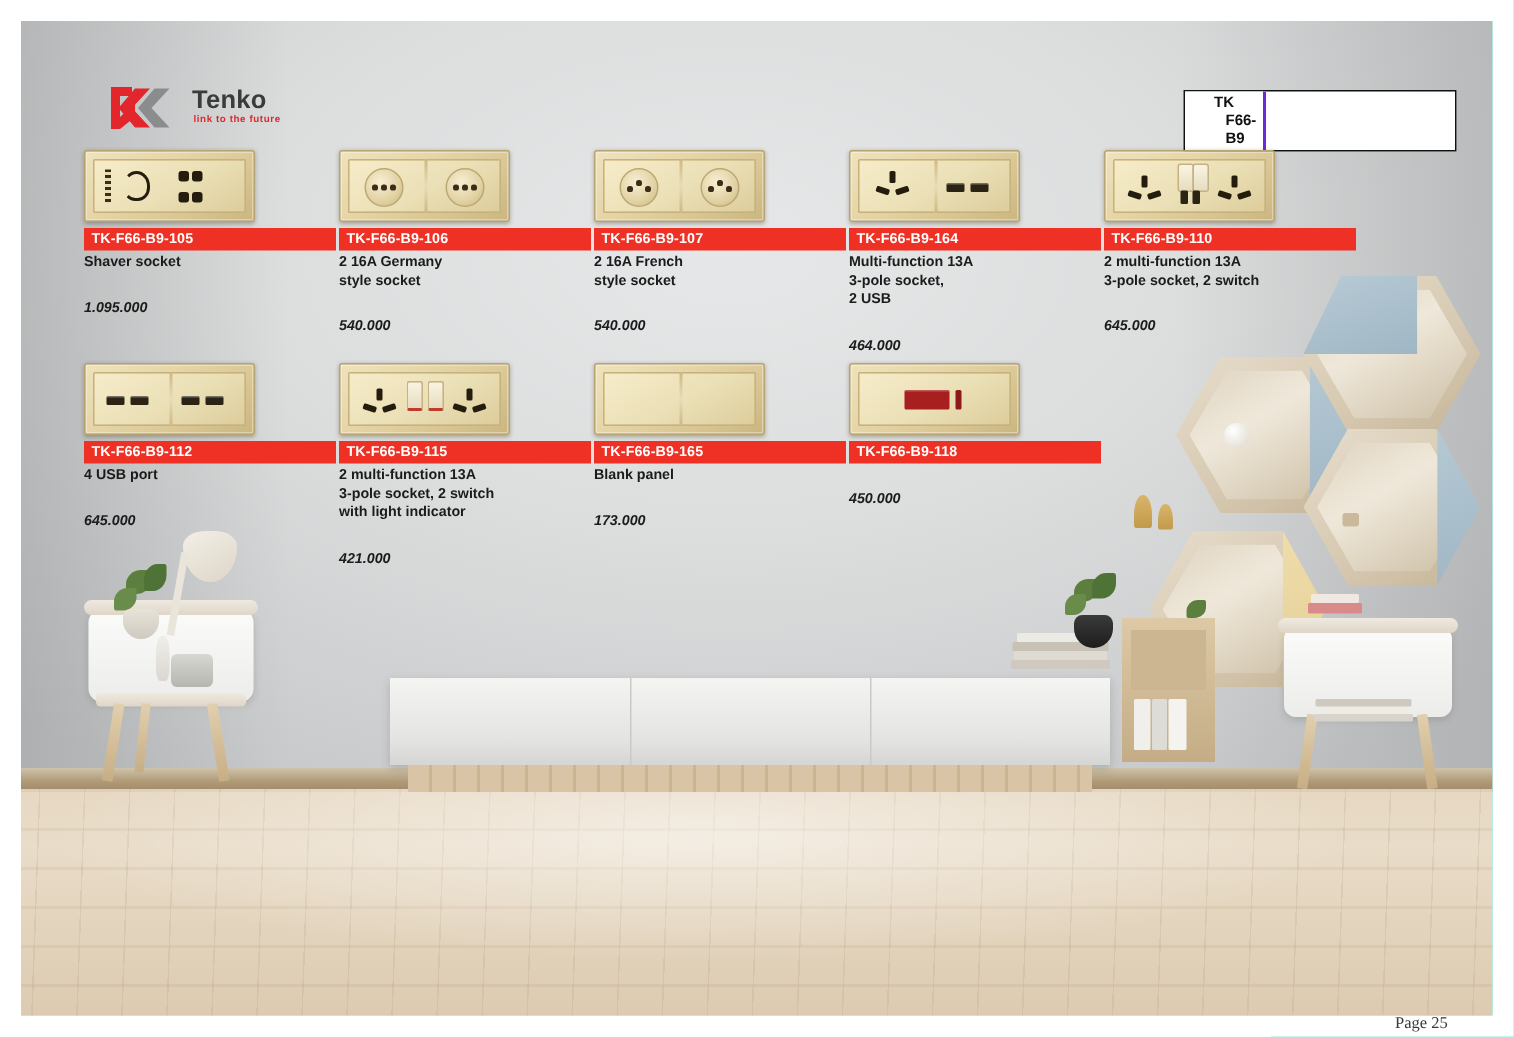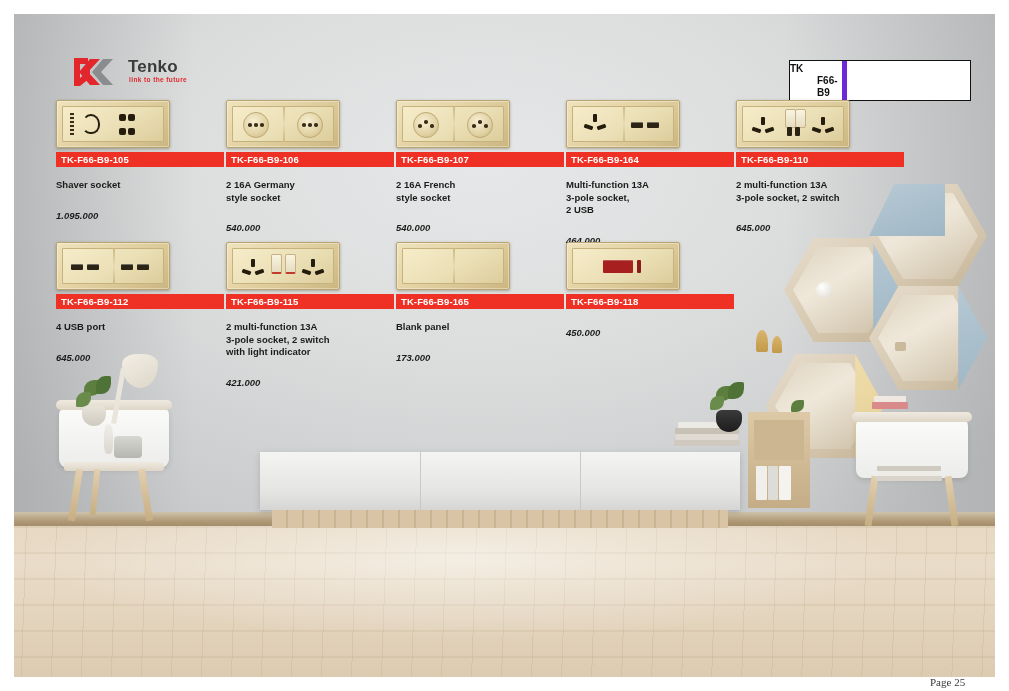--- a/index.html
+++ b/index.html
@@ -113,21 +113,21 @@
     font-size:6.5px;font-weight:bold;color:#e3262c;letter-spacing:.4px;
   }
 
   
   .badge{
     position:absolute;left:775px;top:46px;width:180px;height:39px;
     border:1px solid #111;display:flex;background:#fff;
   }
   .badge-code{
     width:52px;background:#fff;display:flex;flex-direction:column;
-    align-items:flex-start;justify-content:center;border-right:5px solid #6d28d9;
+    align-items:center;justify-content:center;border-right:2px solid #6d28d9;
   }
   .badge-code .c1{font-size:10px;font-weight:bold;color:#111;line-height:12px;}
   .badge-code .c2{font-size:10px;font-weight:bold;color:#111;line-height:12px;padding-left:27px;}
   .badge-text{flex:1;display:flex;flex-direction:column;}
   .badge-en{
     height:19px;background:#a9aaac;color:#111;font-size:10.5px;font-weight:bold;
     display:flex;align-items:center;padding-left:6px;
   }
   .badge-vi{
     height:19px;background:#3a3a3a;color:#f2f2f2;font-size:10.5px;
@@ -198,21 +198,21 @@
   .plug-pair i{position:absolute;top:0;width:7px;height:7px;background:#241c0d;border-radius:2px;display:block;}
   .plug-pair i:first-child{left:0;}
   .plug-pair i:last-child{right:0;}
 
   .sku{
     position:relative;width:168px;height:15px;background:#ee3124;
     color:#fff;font-size:9.5px;font-weight:bold;letter-spacing:.1px;
     display:flex;align-items:center;padding-left:5px;box-sizing:border-box;
   }
   .pname{
-    margin-top:12px;font-size:9.5px;font-weight:bold;color:#1b1b1b;line-height:12.5px;
+    margin-top:2px;font-size:9.5px;font-weight:bold;color:#1b1b1b;line-height:12.5px;
     white-space:pre-line;
   }
   .pprice{
     margin-top:18px;font-size:9.5px;font-weight:bold;font-style:italic;color:#1b1b1b;
   }
 
   .pagenum{
     position:absolute;left:930px;top:676px;font-size:11px;color:#3a3a3a;
     font-family:"Liberation Serif", serif;
   }

